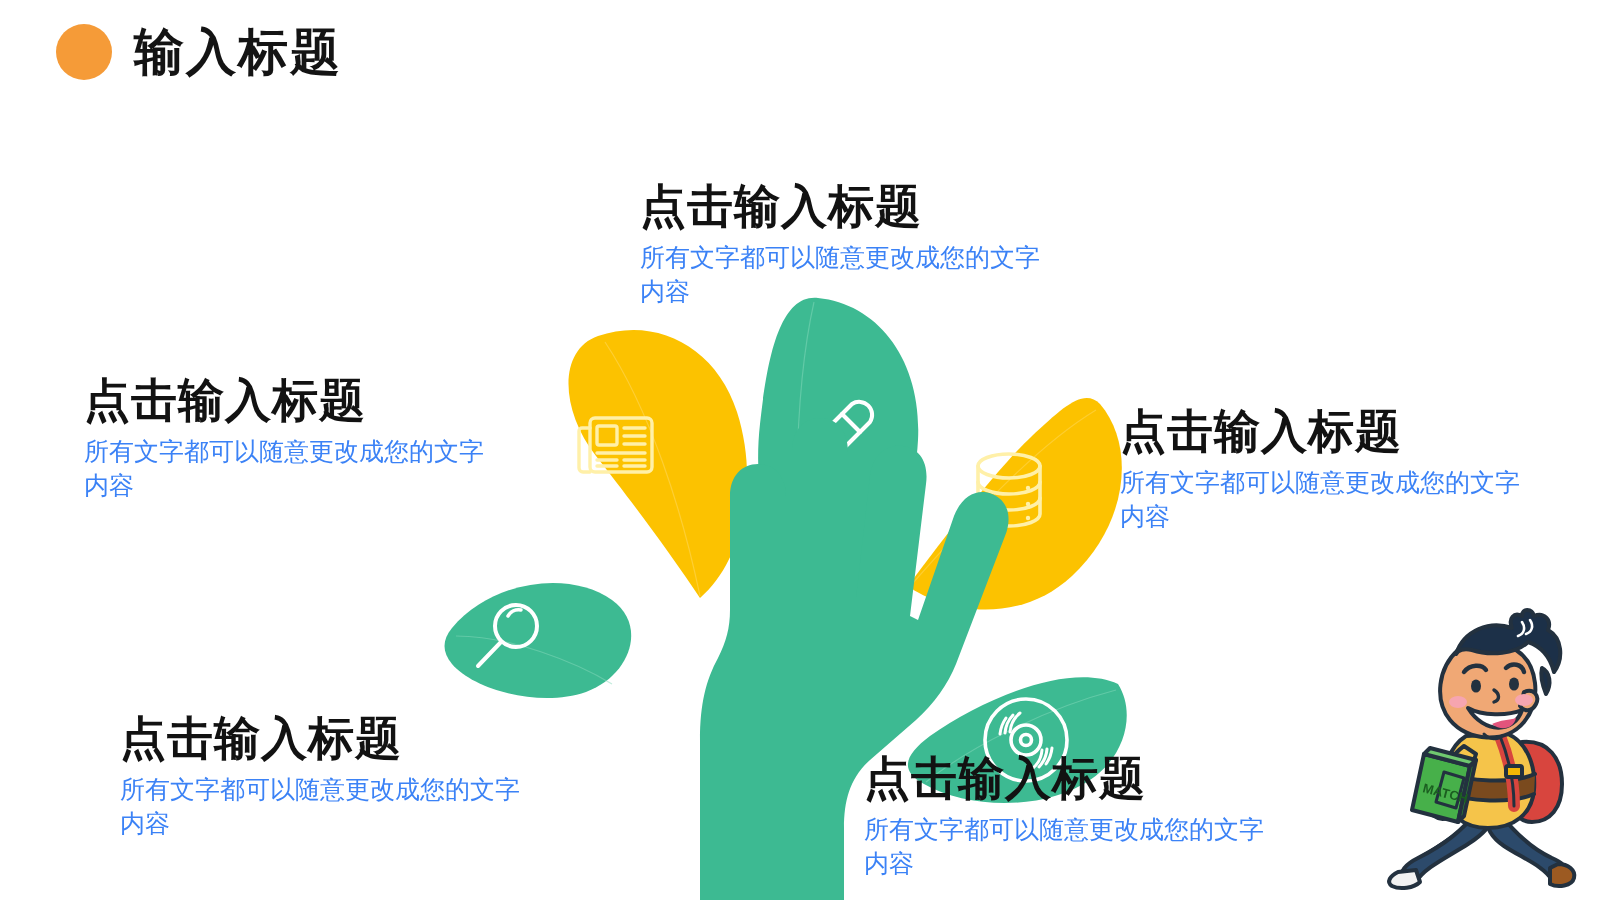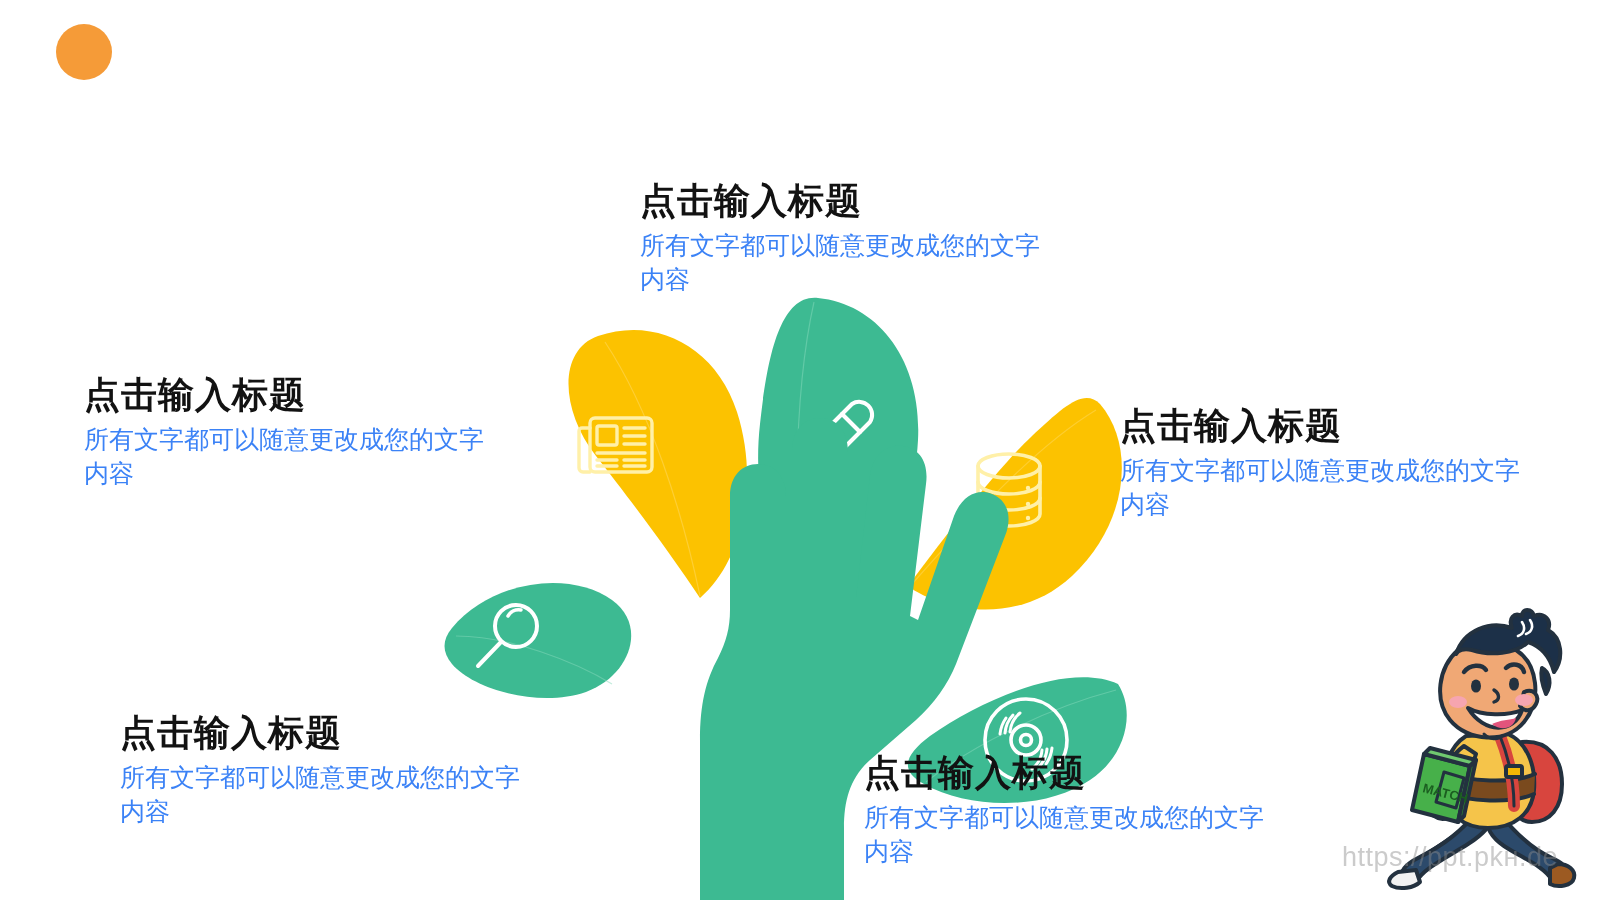--- a/index.html
+++ b/index.html
@@ -41,21 +41,21 @@
     letter-spacing: 2px;
     line-height: 1;
     white-space: nowrap;
   }
 
   
   .text-block {
     position: absolute;
   }
   .tb-title {
-    font-size: 36px;
+    font-size: 46px;
     font-weight: bold;
     color: #121212;
     line-height: 1.15;
     letter-spacing: 1px;
     white-space: nowrap;
     margin: 0 0 8px 0;
   }
   .tb-body {
     font-size: 25px;
     color: #3b82f6;
@@ -102,20 +102,21 @@
     pointer-events: none;
   }
 </style>
 </head>
 <body>
 
 <div id="slide">
 
   <div id="title-bar">
     <div id="title-dot"></div>
+    <div id="title-text">输入标题</div>
   </div>
 
   <div id="tree">
     <svg width="780" height="620" viewBox="0 0 780 620" xmlns="http://www.w3.org/2000/svg">
 
       <g>
         <path d="M198 56 C255 36 316 66 337 132 C360 204 342 282 300 318
                  C268 270 226 214 196 176 C160 130 158 70 198 56 Z" fill="#FCC200"></path>
         <path d="M205 62 C250 130 282 230 300 316" stroke="#FFD95E" stroke-width="1.2" fill="none" opacity="0.55"></path>
 
@@ -313,15 +314,14 @@
 
         <path d="M52 148 L98 160 L86 216 L40 204 Z" fill="#47B04A"></path>
         <path d="M52 148 L58 142 L104 154 L98 160 Z" fill="#6FC96F"></path>
         <path d="M98 160 L104 154 L92 210 L86 216 Z" fill="#2F8C33"></path>
         <path d="M72 166 L92 172 L84 202 L64 196 Z" fill="none" stroke-width="3"></path>
         <text x="50" y="186" transform="rotate(14 50 186)" font-family="'Liberation Sans', sans-serif" font-size="13" font-weight="bold" fill="#1B5E20" stroke="none">MATCH</text>
       </g>
     </svg>
   </div>
 
-  <div id="watermark">https://ppt.pkн.de</div>
 
 </div>
 
 </body></html>

